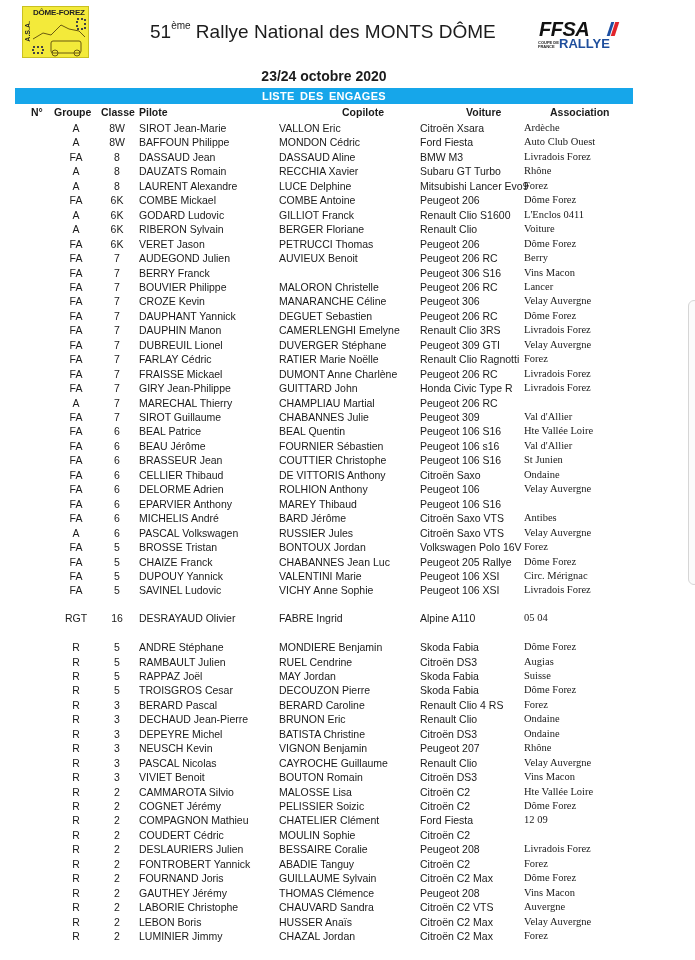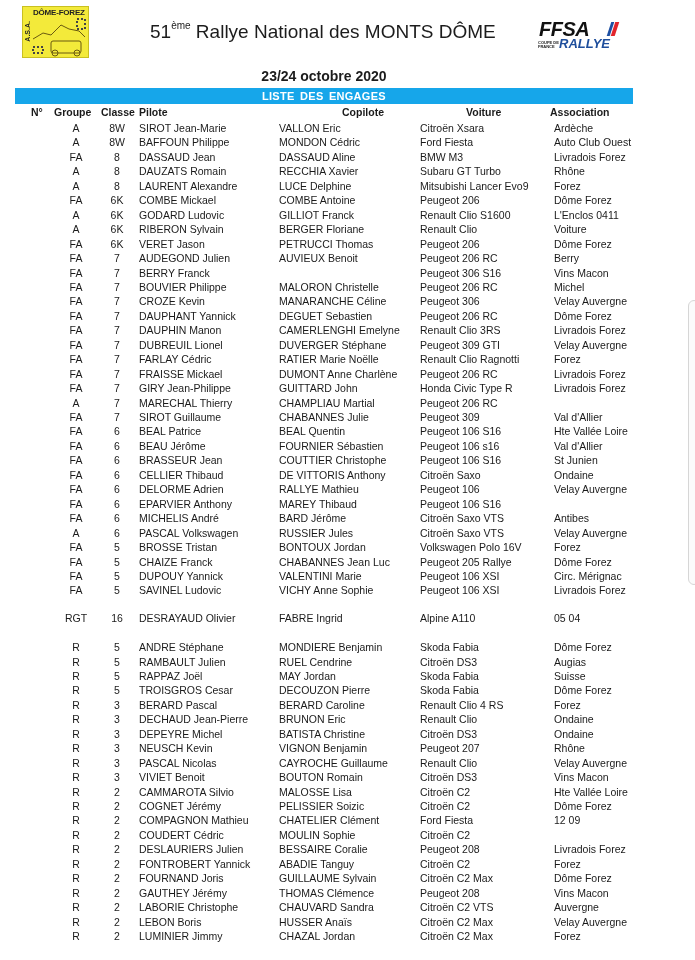--- a/index.html
+++ b/index.html
@@ -16,37 +16,37 @@
   .logo-asa svg { position: absolute; left: 8px; top: 10px; }
   .title {
     position: absolute; left: 150px; top: 20px; font-size: 19px; font-weight: normal; color: #1c1c1c; white-space: nowrap;
   }
   .title sup { font-size: 10px; vertical-align: 9px; }
   .logo-ffsa { position: absolute; left: 533px; top: 20px; width: 100px; height: 34px; }
   .logo-ffsa .ffsa { position: absolute; left: 6px; top: -2px; font-size: 20px; font-weight: bold; font-style: italic; color: #111; letter-spacing: -0.5px; }
   .logo-ffsa .flag { position: absolute; left: 80px; top: 2px; width: 4px; height: 14px; background: #e2242b; transform: skewX(-18deg); }
   .logo-ffsa .flag2 { position: absolute; left: 76px; top: 2px; width: 3px; height: 14px; background: #1d4fa3; transform: skewX(-18deg); }
   .logo-ffsa .coupe { position: absolute; left: 5px; top: 21px; font-size: 4px; line-height: 4px; font-weight: bold; color: #222; width: 22px; }
-  .logo-ffsa .rallye { position: absolute; left: 26px; top: 16px; font-size: 13px; font-weight: bold; font-style: italic; color: #1e4e9c; }
+  .logo-ffsa .rallye { position: absolute; left: 26px; top: 16px; font-size: 13px; font-weight: bold; color: #1e4e9c; }
   .date {
     position: absolute; left: 0; width: 648px; top: 68px; text-align: center; font-size: 14px; font-weight: bold; color: #1c1c1c;
   }
   .band {
     position: absolute; left: 15px; top: 88px; width: 618px; height: 16px; background: #16a6ea;
     color: #ffffff; font-size: 11px; font-weight: bold; text-align: center; line-height: 16px; letter-spacing: 0.3px; word-spacing: 2px;
   }
   .hdr { position: absolute; top: 106px; font-size: 10.5px; font-weight: bold; color: #1a1a1a; white-space: nowrap; }
   .row { position: absolute; left: 0; width: 660px; height: 14px; font-size: 10.5px; line-height: 14px; white-space: nowrap; }
   .row span { position: absolute; top: 0; }
   .c-groupe { left: 62px; width: 28px; text-align: center; }
   .c-classe { left: 106px; width: 22px; text-align: center; }
   .c-pilote { left: 139px; }
   .c-copilote { left: 279px; }
   .c-voiture { left: 420px; }
-  .c-assoc { left: 554px; }
+  .c-assoc { left: 524px; font-family: Liberation Serif, serif; }
   .scroll-edge {
     position: absolute; left: 688px; top: 300px; width: 12px; height: 285px;
     border: 1px solid #d6d6d6; border-radius: 7px; box-sizing: border-box; background: #fbfbfb;
   }
 </style>
 </head>
 <body>
 
 <div class="logo-asa">
   <span class="lt">DÔME-FOREZ</span>
@@ -173,21 +173,21 @@
       <span class="c-copilote"></span>
       <span class="c-voiture">Peugeot 306 S16</span>
       <span class="c-assoc">Vins Macon</span>
     </div>
     <div class="row" style="top: 279.9px;">
       <span class="c-groupe">FA</span>
       <span class="c-classe">7</span>
       <span class="c-pilote">BOUVIER Philippe</span>
       <span class="c-copilote">MALORON Christelle</span>
       <span class="c-voiture">Peugeot 206 RC</span>
-      <span class="c-assoc">Michel</span>
+      <span class="c-assoc">Lancer</span>
     </div>
     <div class="row" style="top: 294.4px;">
       <span class="c-groupe">FA</span>
       <span class="c-classe">7</span>
       <span class="c-pilote">CROZE Kevin</span>
       <span class="c-copilote">MANARANCHE Céline</span>
       <span class="c-voiture">Peugeot 306</span>
       <span class="c-assoc">Velay Auvergne</span>
     </div>
     <div class="row" style="top: 308.9px;">
@@ -283,21 +283,21 @@
       <span class="c-classe">6</span>
       <span class="c-pilote">CELLIER Thibaud</span>
       <span class="c-copilote">DE VITTORIS Anthony</span>
       <span class="c-voiture">Citroën Saxo</span>
       <span class="c-assoc">Ondaine</span>
     </div>
     <div class="row" style="top: 482.3px;">
       <span class="c-groupe">FA</span>
       <span class="c-classe">6</span>
       <span class="c-pilote">DELORME Adrien</span>
-      <span class="c-copilote">RALLYE Mathieu</span>
+      <span class="c-copilote">ROLHION Anthony</span>
       <span class="c-voiture">Peugeot 106</span>
       <span class="c-assoc">Velay Auvergne</span>
     </div>
     <div class="row" style="top: 496.7px;">
       <span class="c-groupe">FA</span>
       <span class="c-classe">6</span>
       <span class="c-pilote">EPARVIER Anthony</span>
       <span class="c-copilote">MAREY Thibaud</span>
       <span class="c-voiture">Peugeot 106 S16</span>
       <span class="c-assoc"></span>

